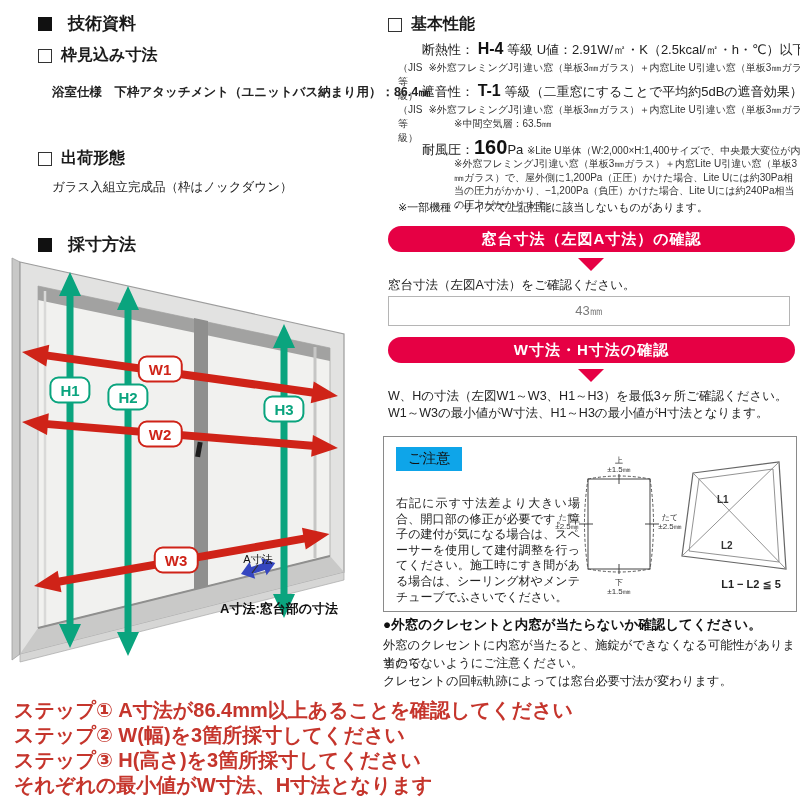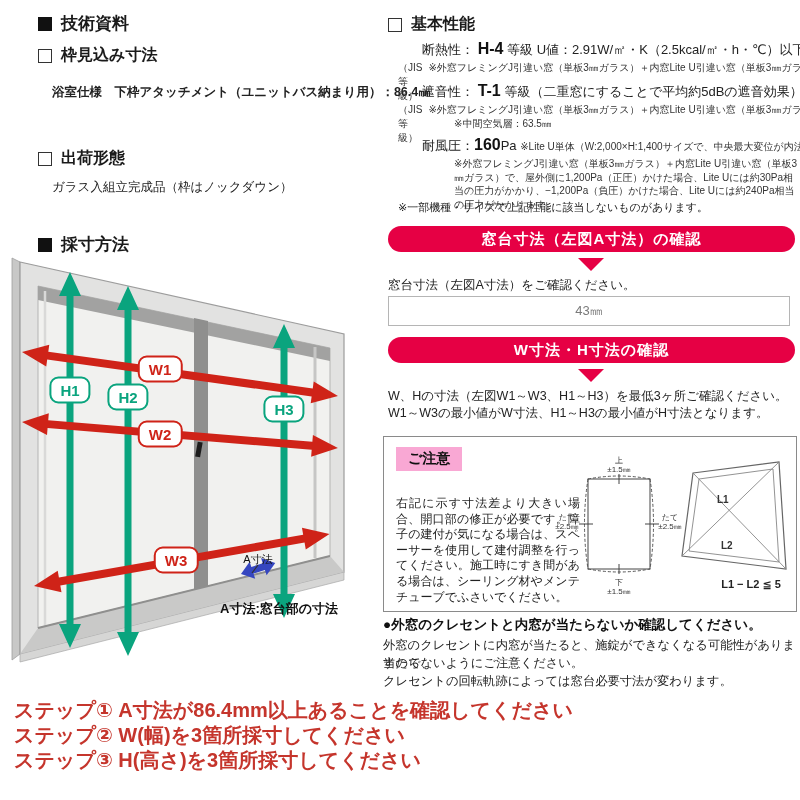--- a/index.html
+++ b/index.html
@@ -3,21 +3,21 @@
 <meta charset="utf-8">
 <style>
   html,body{margin:0;padding:0;}
   body{
     width:800px;height:800px;position:relative;background:#ffffff;
     font-family:"Liberation Sans","DejaVu Sans",sans-serif;color:#1a1a1a;
     overflow:hidden;
   }
   .abs{position:absolute;}
   
-  .h-main{font-size:17px;font-weight:bold;display:flex;align-items:center;gap:9px;text-align:right;}
+  .h-main{font-size:17px;font-weight:bold;display:flex;align-items:center;gap:16px;text-align:right;}
   .h-sub{font-size:16px;font-weight:bold;display:flex;align-items:center;gap:9px;}
   .sq-filled{width:14px;height:14px;background:#111;display:inline-block;}
   .sq-outline{width:12px;height:12px;border:1.6px solid #333;background:#fff;display:inline-block;}
   .body-txt{font-size:12.5px;color:#222;}
   
   .pill{
     width:407px;height:26px;border-radius:13px;background:#e60044;
     color:#fff;font-size:15px;font-weight:bold;letter-spacing:1px;
     display:flex;align-items:center;justify-content:center;
   }
@@ -41,21 +41,21 @@
   .dim-label{
     position:absolute;transform:translate(-50%,-50%);
     background:#fff;border-radius:9px;font-weight:bold;font-size:15px;
     padding:4px 9px;line-height:1;
   }
   .dim-w{border:2px solid #cf2318;color:#cf2318;}
   .dim-h{border:2px solid #0aa47e;color:#0aa47e;}
   
   .caution-box{width:412px;height:174px;border:1.5px solid #8a8a8a;background:#fff;}
   .caution-title{
-    display:inline-block;background:#f9a8d4;color:#111;font-size:14px;font-weight:bold;
+    display:inline-block;background:#0ea5e9;color:#111;font-size:14px;font-weight:normal;
     padding:3px 12px;margin:10px 0 0 12px;
   }
   .caution-body{
     position:absolute;left:12px;top:44px;width:184px;
     font-size:12px;line-height:15.6px;color:#222;text-align:justify;margin-top:15px;
   }
   .crescent-title{font-size:13.5px;font-weight:bold;color:#111;}
   .crescent-line{font-size:12.3px;color:#222;line-height:18px;}
   
   .step-line{
@@ -152,21 +152,21 @@
     <span class="perf-grade">T-1</span>
     <span>等級（二重窓にすることで平均約5dBの遮音効果）</span>
   </div>
   <div class="abs" style="left:0;top:63px;display:flex;gap:6px;">
     <span class="jis">（JIS等級）</span>
     <span class="perf-note">※外窓フレミングJ引違い窓（単板3㎜ガラス）＋内窓Lite U引違い窓（単板3㎜ガラス）使用時</span>
   </div>
   <div class="abs perf-note" style="left:56px;top:77px;">※中間空気層：63.5㎜</div>
 
   <div class="abs perf-row-line" style="left:0;top:96px;">
-    <span class="perf-label">耐風圧：</span><span class="perf-grade" style="font-size:16px;">160</span><span>Pa</span>
+    <span class="perf-label">耐風圧：</span><span class="perf-grade" style="font-size:20px;">160</span><span>Pa</span>
     <span class="perf-note">※Lite U単体（W:2,000×H:1,400サイズで、中央最大変位が内法高さ1/70以下）</span>
   </div>
   <div class="abs perf-note-wrap" style="left:56px;top:117px;width:344px;">※外窓フレミングJ引違い窓（単板3㎜ガラス）＋内窓Lite U引違い窓（単板3㎜ガラス）で、屋外側に1,200Pa（正圧）かけた場合、Lite Uには約30Pa相当の圧力がかかり、−1,200Pa（負圧）かけた場合、Lite Uには約240Pa相当の圧力がかかります。</div>
   <div class="abs" style="left:0;top:160px;font-size:11px;color:#222;">※一部機種・サイズで上記性能に該当しないものがあります。</div>
 </div>
 
 <div class="abs pill" style="left:388px;top:226px;">窓台寸法（左図A寸法）の確認</div>
 <div class="abs tri-down" style="left:578px;top:258px;"></div>
 <div class="abs" style="left:388px;top:277px;font-size:12.5px;color:#222;">窓台寸法（左図A寸法）をご確認ください。</div>
 <div class="abs value-box" style="left:388px;top:296px;">43㎜</div>
@@ -223,13 +223,14 @@
 
 <div class="abs crescent-title" style="left:383px;top:616px;">●外窓のクレセントと内窓が当たらないか確認してください。</div>
 <div class="abs crescent-line" style="left:383px;top:636px;">外窓のクレセントに内窓が当たると、施錠ができなくなる可能性がありますので、</div>
 <div class="abs crescent-line" style="left:383px;top:654px;">当たらないようにご注意ください。</div>
 <div class="abs crescent-line" style="left:383px;top:672px;">クレセントの回転軌跡によっては窓台必要寸法が変わります。</div>
 
 <div class="abs" style="left:14px;top:698px;">
   <div class="step-line">ステップ① A寸法が86.4mm以上あることを確認してください</div>
   <div class="step-line">ステップ② W(幅)を3箇所採寸してください</div>
   <div class="step-line">ステップ③ H(高さ)を3箇所採寸してください</div>
+  <div class="step-line">それぞれの最小値がW寸法、H寸法となります</div>
 </div>
 
 </body></html>

